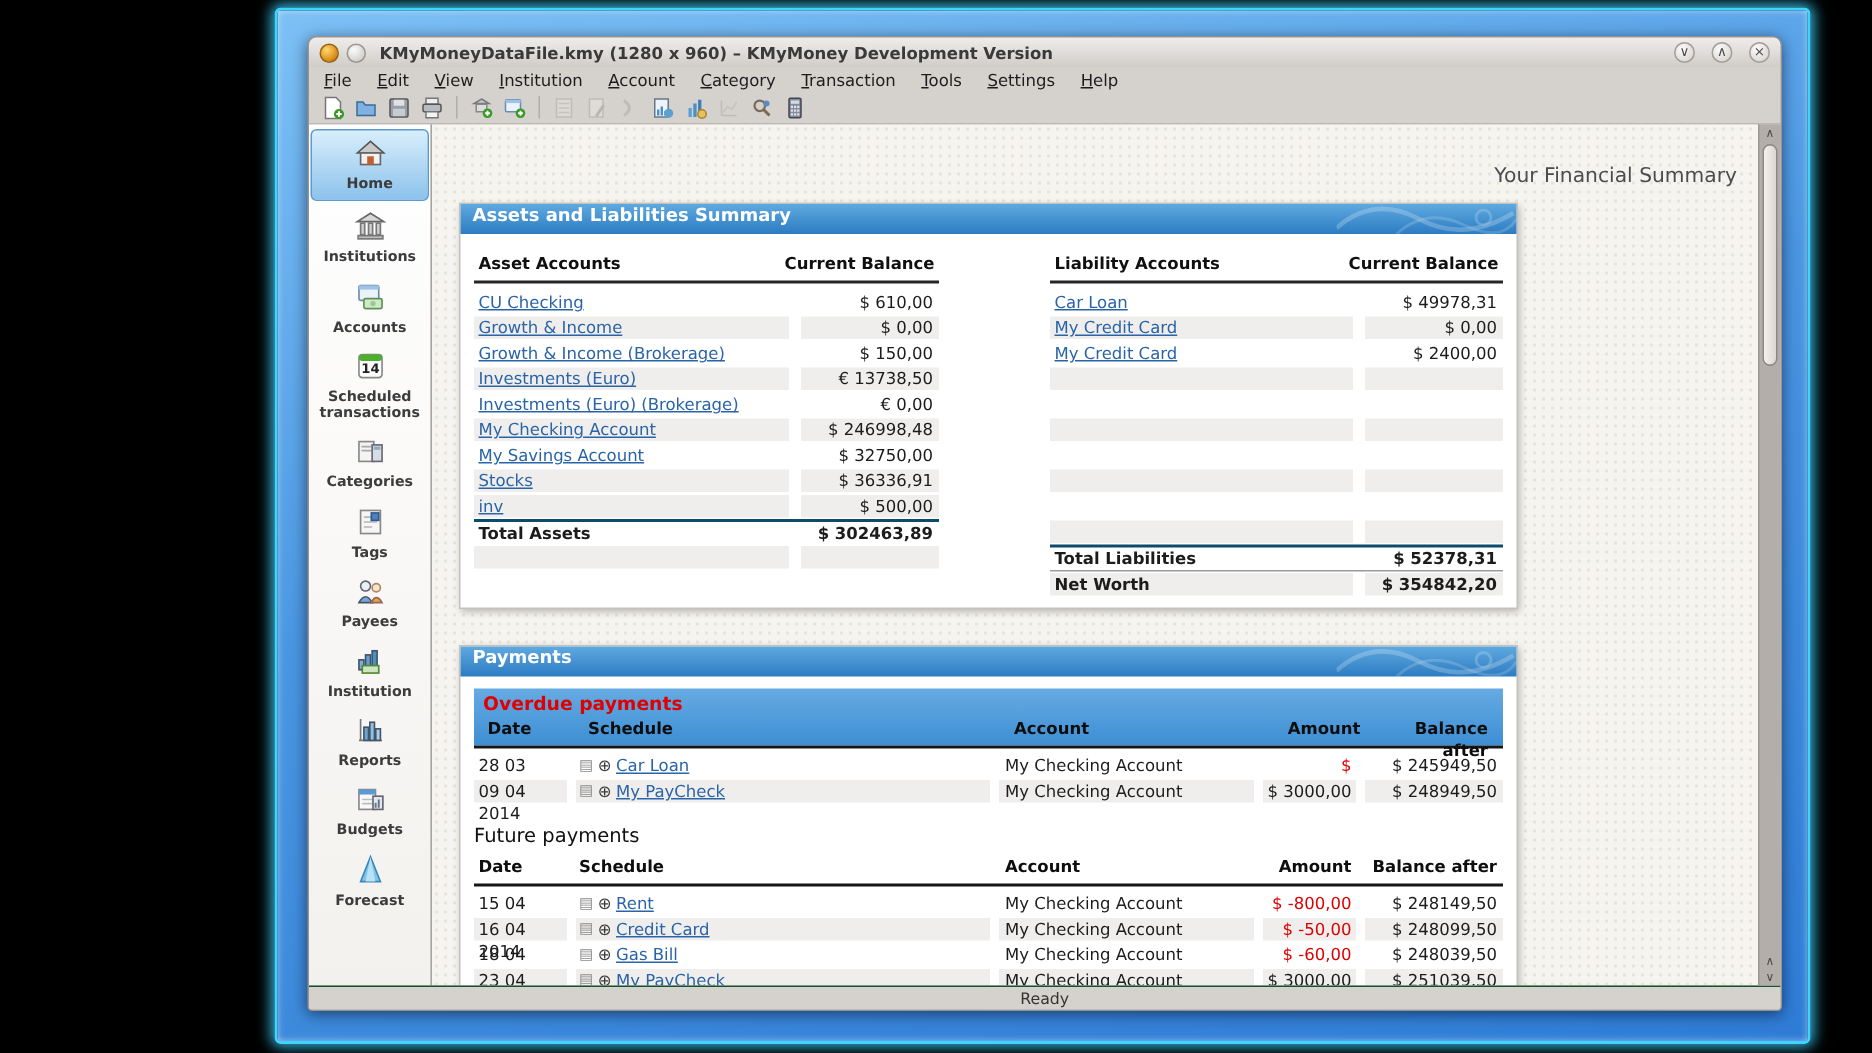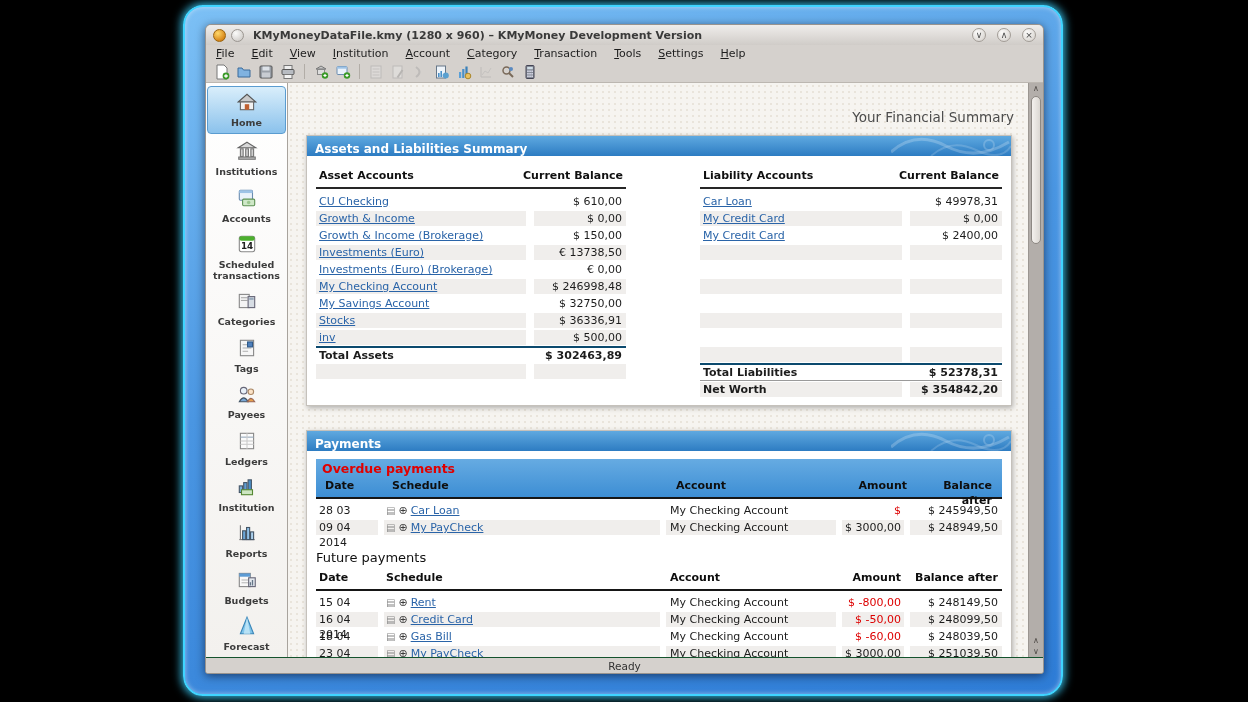--- a/index.html
+++ b/index.html
@@ -1,21 +1,21 @@
 <!DOCTYPE html>
 <html><head>
 <meta charset="utf-8">
 <style>
   * { margin:0; padding:0; box-sizing:border-box; }
   html,body { width:1248px; height:702px; background:#000; overflow:hidden;
               font-family:"DejaVu Sans", sans-serif; }
 
   
-  .frame { position:absolute; left:183px; top:5px; width:880px; height:691px;
-           border-radius:20px; padding:17px 17px 20px 20px;
+  .frame { position:absolute; left:183px; top:5px; width:1024px; height:691px;
+           border-radius:4px; padding:17px 17px 20px 20px;
            background:linear-gradient(165deg,#7cc0f5 0%,#4a96e2 45%,#2e7cd6 100%);
            border:2px solid #3fd4ff;
            box-shadow:0 0 9px 2px rgba(60,210,255,.85), inset 0 0 5px rgba(255,255,255,.5); }
 
   .window { width:100%; height:100%; background:#d5d1cd; border:1px solid #98938e;
             border-radius:6px 6px 3px 3px; overflow:hidden; display:flex; flex-direction:column;
             box-shadow:0 2px 10px rgba(0,0,20,.55); }
 
   
   .titlebar { height:20px; flex:0 0 20px; display:flex; align-items:center; gap:5px;
@@ -62,21 +62,21 @@
 
   .content { flex:1; min-width:0; overflow:hidden; padding:21px 14px 0 18px;
              background-color:#f6f4f0;
              background-image:radial-gradient(#e9e4db 1px, transparent 1.2px);
              background-size:6px 6px; }
   .summary-heading { text-align:right; font-size:13.5px; color:#4c4c4c; margin:5px 0 10px; }
 
   .card { width:706px; background:#fff; border:1px solid #c5c1bb;
           box-shadow:1px 2px 5px rgba(0,0,0,.28); }
   .card + .card { margin-top:24px; }
-  .card-header { height:20px; display:flex; align-items:flex-end; padding:0 8px;
+  .card-header { height:20px; display:flex; align-items:flex-start; padding:0 8px;
           background:linear-gradient(#5fa9e0,#2d7cc2); color:#fff; font-weight:bold;
           font-size:12px; position:relative; overflow:hidden; }
   .swirl { position:absolute; right:0; top:0; height:20px; width:120px; opacity:.55; }
   .card-body { padding:8px 9px 8px; }
 
   
   .al-wrap { display:flex; justify-content:space-between; }
   .acct-table { width:310px; } .acct-table.liab { width:302px; }
   .thead { display:flex; justify-content:space-between; font-size:11px; font-weight:bold;
            color:#101010; padding:5px 3px 5px; border-bottom:2px solid #262626; margin-bottom:4px; }
@@ -318,30 +318,20 @@
         <span class="sb-label">Tags</span>
       </div>
       <div class="sb-item">
         <span><svg viewBox="0 0 20 20">
                 <circle cx="7" cy="7" r="3" fill="#e8f0f8" stroke="#667"></circle>
                 <path d="M3 17 q4,-7 8,0 z" fill="#7aa7d6" stroke="#456"></path>
                 <circle cx="13.5" cy="8" r="2.5" fill="#fbe3c8" stroke="#a86"></circle>
                 <path d="M10.5 17 q3,-6 6.5,0 z" fill="#e8a04a" stroke="#965"></path>
               </svg></span>
         <span class="sb-label">Payees</span>
-      </div>
-      <div class="sb-item">
-        <span><svg viewBox="0 0 20 20">
-                <rect x="4" y="3" width="12" height="14" fill="#fbfbfb" stroke="#888"></rect>
-                <line x1="4" y1="6.5" x2="16" y2="6.5" stroke="#99aabb"></line>
-                <line x1="4" y1="10" x2="16" y2="10" stroke="#ccc"></line>
-                <line x1="4" y1="13" x2="16" y2="13" stroke="#ccc"></line>
-                <line x1="10" y1="3" x2="10" y2="17" stroke="#ccc"></line>
-              </svg></span>
-        <span class="sb-label">Ledgers</span>
       </div>
       <div class="sb-item">
         <span><svg viewBox="0 0 20 20">
                 <rect x="3" y="9" width="3" height="6" fill="#79b0dd" stroke="#456"></rect>
                 <rect x="7" y="6" width="3" height="9" fill="#5f9fd4" stroke="#456"></rect>
                 <rect x="11" y="3.5" width="3" height="11.5" fill="#4a90c8" stroke="#456"></rect>
                 <rect x="5" y="12.5" width="10" height="4.5" fill="#cde6c2" stroke="#558833"></rect>
               </svg></span>
         <span class="sb-label">Institution</span>
       </div>

